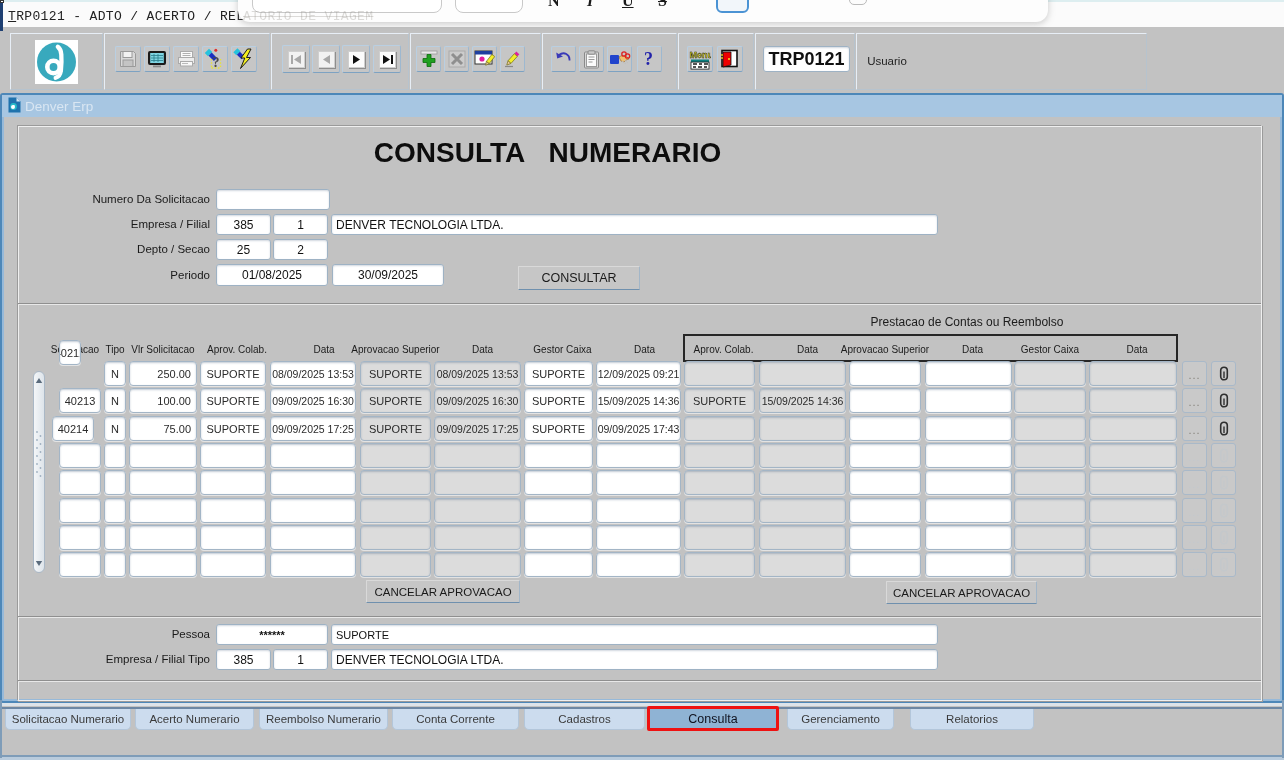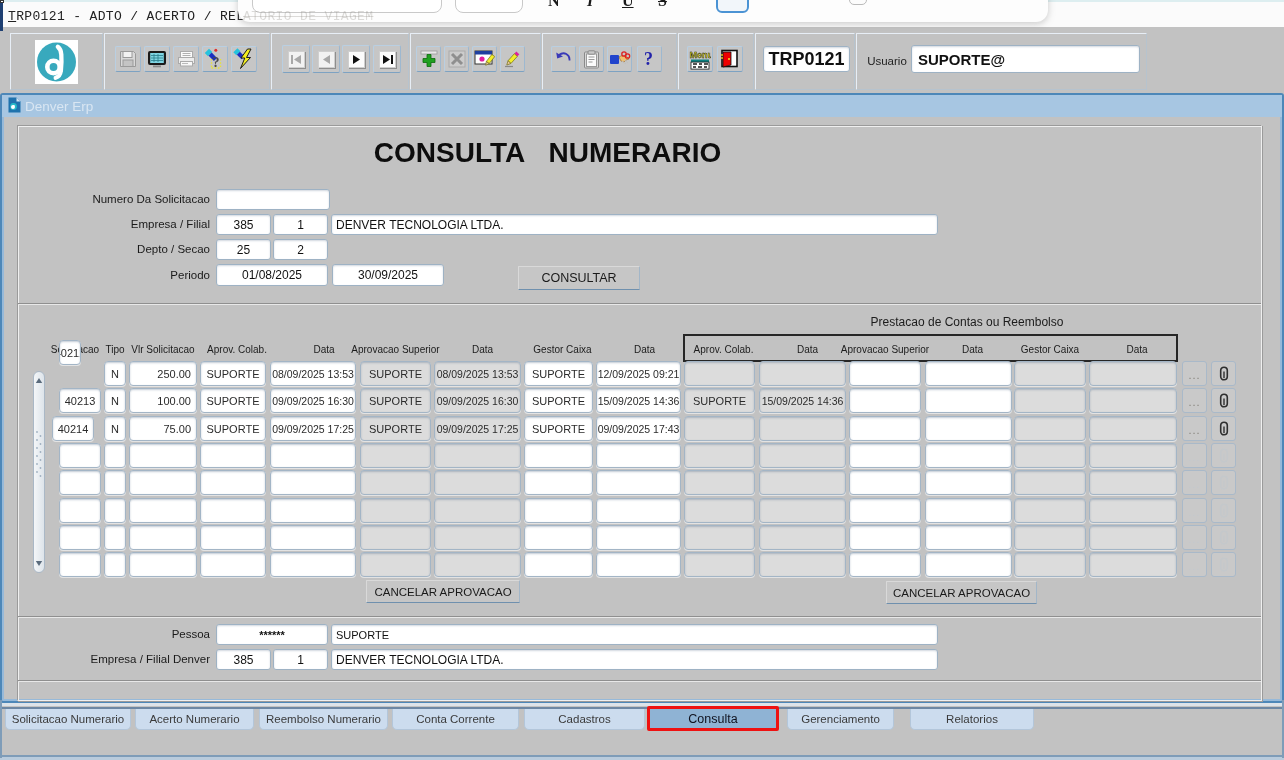--- a/index.html
+++ b/index.html
@@ -207,21 +207,20 @@
 <div class="tbtn" style="left:717px;top:46px;width:26px;height:26px;">
       <svg width="20" height="20" viewBox="0 0 20 20">
         <rect x="2" y="1.5" width="15" height="16" fill="#fff" stroke="#111" stroke-width="1.6"></rect>
         <path d="M3 3 h8 l0 13 -8 2 Z" fill="#ee0000" stroke="#111" stroke-width="0.8"></path>
         <circle cx="9" cy="10" r="1" fill="#f2e020"></circle>
         <path d="M1 6 h2 M1 9 h2" stroke="#e8c020" stroke-width="1.6"></path>
       </svg>
     </div>
 <div class="fld" style="left:763px;top:46px;width:87px;height:26px;justify-content:center;font-weight:bold;font-size:18px">TRP0121</div>
 <div class="lbl" style="left:867px;top:55px;width:40px;text-align:center;font-size:11.5px;color:#222">Usuario</div>
-<div class="fld" style="left:911px;top:45px;width:229px;height:28px;font-weight:bold;font-size:15px;padding-left:6px">SUPORTE@</div>
 <div class="abs" style="left:0;top:93px;width:1284px;height:610px;background:#c2c2c2;border:2px solid #4d87b8;border-radius:3px;box-shadow:inset 0 0 0 2px #96b9d9"></div>
 <div class="abs" style="left:2px;top:95px;width:1280px;height:22px;background:#a7c6e2"></div>
 <div class="abs" style="left:8px;top:97px;width:13px;height:16px"><svg width="13" height="16" viewBox="0 0 13 16">
         <path d="M0.5 0.5 h8 l4 4 v11 h-12 Z" fill="#1f72ad"></path>
         <path d="M8.5 0.5 l4 4 h-4 Z" fill="#cfe2f2"></path>
         <circle cx="5.5" cy="9.5" r="3.4" fill="#27b9c8"></circle>
         <path d="M5 8 a2 2 0 1 0 2 2 l-0.5 -2 Z" fill="#fff"></path>
       </svg></div>
 <div class="abs" style="left:25px;top:99px;font-size:13.5px;color:#d9e6f2">Denver Erp</div>
 <div class="abs" style="left:17px;top:125px;width:1245px;height:576px;border:1px solid #9a9a9a;border-right-color:#efefef;border-bottom-color:#efefef;box-shadow:inset 1px 1px 0 #efefef, 1px 1px 0 #9a9a9a"></div>
@@ -468,21 +467,21 @@
           <circle cx="6.5" cy="104" r="0.9"></circle>
         </g>
 </svg>
     </div>
 <div class="btn3d" style="left:366px;top:580px;width:154px;height:23px">CANCELAR APROVACAO</div>
 <div class="btn3d" style="left:886px;top:581px;width:151px;height:23px">CANCELAR APROVACAO</div>
 <div class="hline" style="left:18px;top:616px;width:1243px"></div>
 <div class="lbl" style="left:0;top:628px;width:210px">Pessoa</div>
 <div class="fld" style="left:216px;top:624px;width:112px;height:21px;justify-content:center;font-weight:bold;font-size:11px">******</div>
 <div class="fld" style="left:331px;top:624px;width:607px;height:21px;padding-left:4px;font-size:11px">SUPORTE</div>
-<div class="lbl" style="left:0;top:653px;width:210px">Empresa / Filial Denver</div>
+<div class="lbl" style="left:0;top:653px;width:210px">Empresa / Filial Tipo</div>
 <div class="fld" style="left:216px;top:649px;width:55px;height:21px;justify-content:center">385</div>
 <div class="fld" style="left:273px;top:649px;width:55px;height:21px;justify-content:center">1</div>
 <div class="fld" style="left:331px;top:649px;width:607px;height:21px;padding-left:4px">DENVER TECNOLOGIA LTDA.</div>
 <div class="hline" style="left:18px;top:680px;width:1243px"></div>
 <div class="abs" style="left:0;top:703px;width:1284px;height:3px;background:#dde3e9"></div>
 <div class="abs" style="left:0;top:706.5px;width:1284px;height:2px;background:#6d87a3"></div>
 <div class="tab" style="left:5px;width:126px">Solicitacao Numerario</div>
 <div class="tab" style="left:135px;width:119px">Acerto Numerario</div>
 <div class="tab" style="left:259px;width:129px">Reembolso Numerario</div>
 <div class="tab" style="left:392px;width:127px">Conta Corrente</div>

